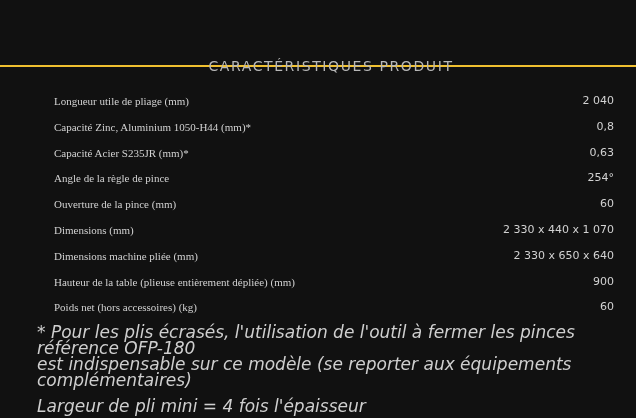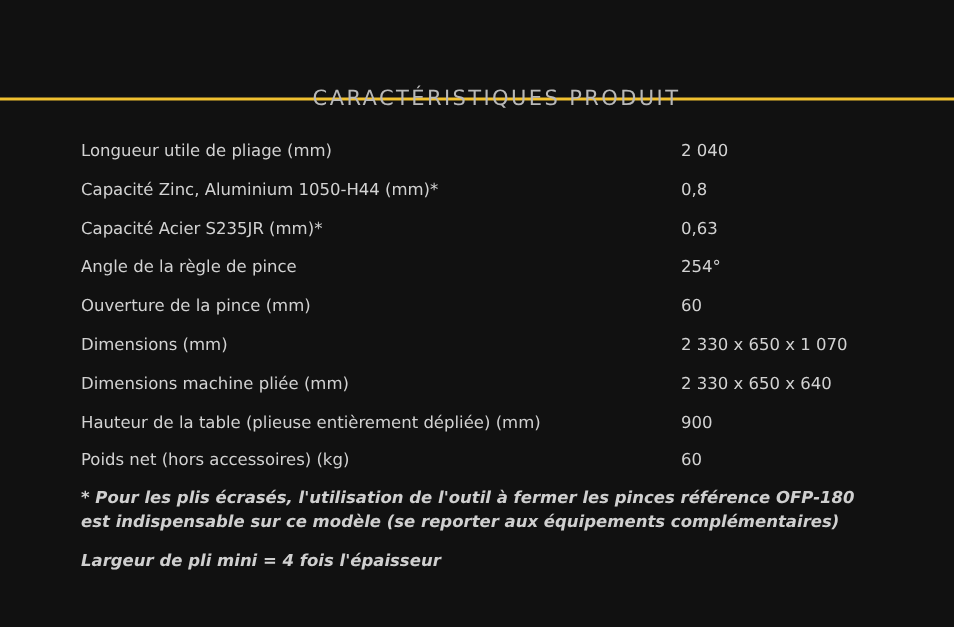--- a/index.html
+++ b/index.html
@@ -55,40 +55,40 @@
       height: 25.8px;
       font-size: 11px;
       line-height: 18px;
     }
     .row .label {
       position: absolute;
       left: 0;
       top: 0;
       color: #d2d2d2;
       white-space: nowrap;
+      font-family: Liberation Serif, serif;
     }
     .row .value {
       position: absolute;
       left: 400px;
       width: 160px;
       top: 0;
-      text-align: left;
+      text-align: right;
       color: #d2d2d2;
       white-space: nowrap;
     }
     .notes {
       position: absolute;
-      left: 54px;
+      left: 37px;
       top: 324px;
       width: 560px;
-      font-size: 11px;
+      font-size: 17px;
       font-style: italic;
       color: #cfcfcf;
       line-height: 16px;
-      font-weight: bold;
     }
     .notes p { margin: 0; }
     .notes .gap { height: 10px; }
   </style>
 </head>
 <body>
 
 <div class="title-wrap">
   <div class="title-line"></div>
   <div class="title">CARACTÉRISTIQUES PRODUIT</div>
@@ -110,21 +110,21 @@
   <div class="row">
     <span class="label">Angle de la règle de pince</span>
     <span class="value">254°</span>
   </div>
   <div class="row">
     <span class="label">Ouverture de la pince (mm)</span>
     <span class="value">60</span>
   </div>
   <div class="row">
     <span class="label">Dimensions (mm)</span>
-    <span class="value">2 330 x 650 x 1 070</span>
+    <span class="value">2 330 x 440 x 1 070</span>
   </div>
   <div class="row">
     <span class="label">Dimensions machine pliée (mm)</span>
     <span class="value">2 330 x 650 x 640</span>
   </div>
   <div class="row">
     <span class="label">Hauteur de la table (plieuse entièrement dépliée) (mm)</span>
     <span class="value">900</span>
   </div>
   <div class="row">

